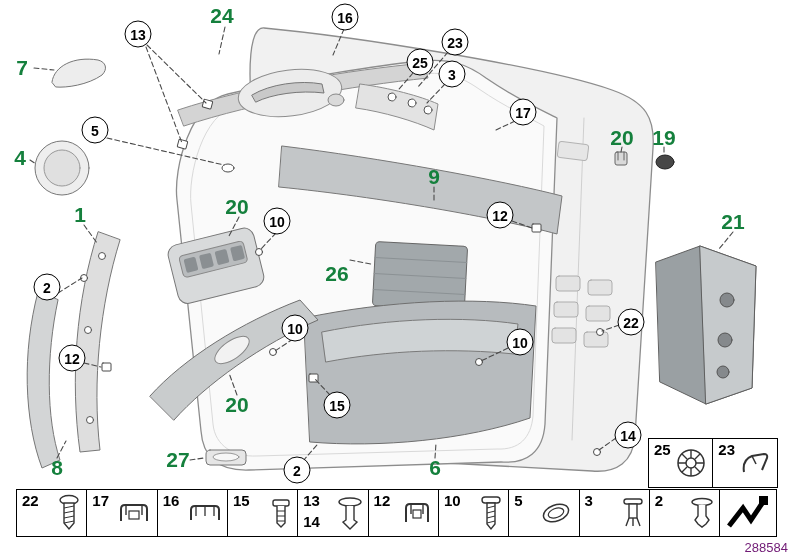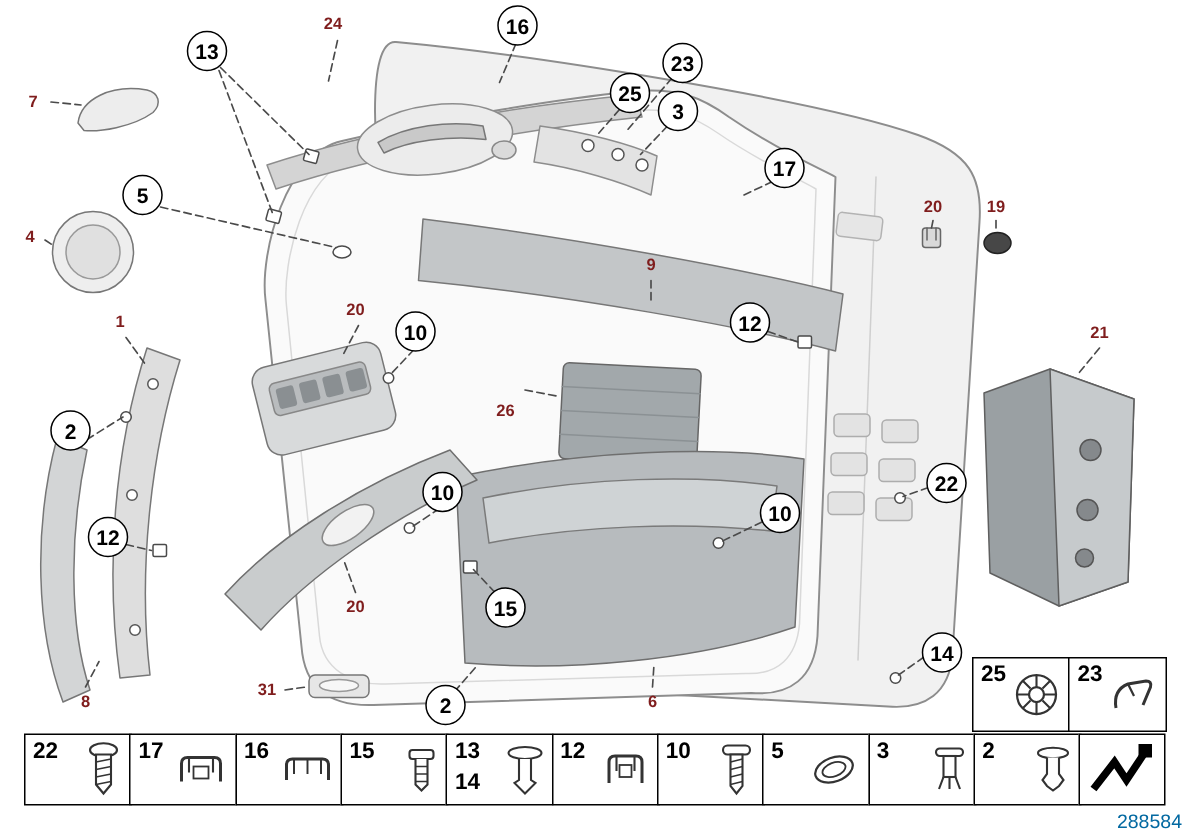--- a/index.html
+++ b/index.html
@@ -2,32 +2,32 @@
 <html><head>
 <meta charset="utf-8">
 <style>
   html,body{margin:0;padding:0}
   body{width:800px;height:560px;background:#fff;font-family:"Liberation Sans",sans-serif;position:relative;overflow:hidden}
   .stage{position:absolute;left:0;top:0;width:800px;height:560px}
   .art{position:absolute;left:0;top:0;z-index:1}
   .co{position:absolute;width:27px;height:27px;border:1.8px solid #000;border-radius:50%;background:#fff;
       display:flex;align-items:center;justify-content:center;font-weight:bold;font-size:14px;color:#000;
       transform:translate(-50%,-50%);z-index:5;box-sizing:border-box}
-  .pn{position:absolute;font-weight:bold;font-size:11px;color:#7f1d1d;transform:translate(-50%,-50%);z-index:5}
+  .pn{position:absolute;font-weight:bold;font-size:21px;color:#15803d;transform:translate(-50%,-50%);z-index:5}
   .strip{position:absolute;left:16px;top:489px;display:flex;z-index:6}
   .cell{width:72px;height:48px;border:1.7px solid #000;margin-left:-1.7px;background:#fff;position:relative;box-sizing:border-box}
   .cell:first-child{margin-left:0}
   .zcell{width:58px;display:flex;align-items:center;justify-content:center}
   .cell-num{position:absolute;left:5px;top:2px;font-weight:bold;font-size:15px;color:#000}
   .cell-num.second{top:23px}
   .cell-icon{position:absolute;right:5px;top:50%;transform:translateY(-50%)}
   .refbox{position:absolute;left:648px;top:438px;display:flex;z-index:6}
   .refcell{width:66px;height:50px;border:1.7px solid #000;margin-left:-1.7px;background:#fff;position:relative;box-sizing:border-box}
   .refcell:first-child{margin-left:0}
-  .docnum{position:absolute;right:12px;top:540px;font-size:13px;color:#0369a1;z-index:6}
+  .docnum{position:absolute;right:12px;top:540px;font-size:13px;color:#701a75;z-index:6}
 </style>
 </head>
 <body>
 
 <div class="stage">
 
   <svg class="art" width="800" height="490" viewBox="0 0 800 490">
     <g stroke-linejoin="round" stroke-linecap="round">
 
       <path d="M264,28 C350,36 544,66 612,90 C646,102 655,118 653,148 L635,436 C633,462 617,473 592,471 L300,455 C272,453 258,441 257,414 L250,74 C250,46 254,27 264,28 Z" fill="#f1f1f1" stroke="#8d8d8d" stroke-width="1.3"></path>
@@ -194,21 +194,21 @@
   <div class="pn" style="left:337px;top:274px">26</div>
   <div class="pn" style="left:733px;top:222px">21</div>
   <div class="co" style="left:47px;top:287px">2</div>
   <div class="co" style="left:72px;top:358px">12</div>
   <div class="co" style="left:295px;top:328px">10</div>
   <div class="co" style="left:520px;top:342px">10</div>
   <div class="co" style="left:631px;top:322px">22</div>
   <div class="pn" style="left:237px;top:405px">20</div>
   <div class="co" style="left:337px;top:405px">15</div>
   <div class="pn" style="left:57px;top:468px">8</div>
-  <div class="pn" style="left:178px;top:460px">31</div>
+  <div class="pn" style="left:178px;top:460px">27</div>
   <div class="co" style="left:297px;top:470px">2</div>
   <div class="pn" style="left:435px;top:468px">6</div>
   <div class="co" style="left:628px;top:435px">14</div>
 
   <div class="refbox">
     <div class="refcell">
       <span class="cell-num">25</span>
       <svg class="cell-icon" width="34" height="34" viewBox="0 0 34 34">
         <circle cx="17" cy="17" r="13" fill="#fff" stroke="#333" stroke-width="1.5"></circle>
         <circle cx="17" cy="17" r="5" fill="#fff" stroke="#333" stroke-width="1.5"></circle>

